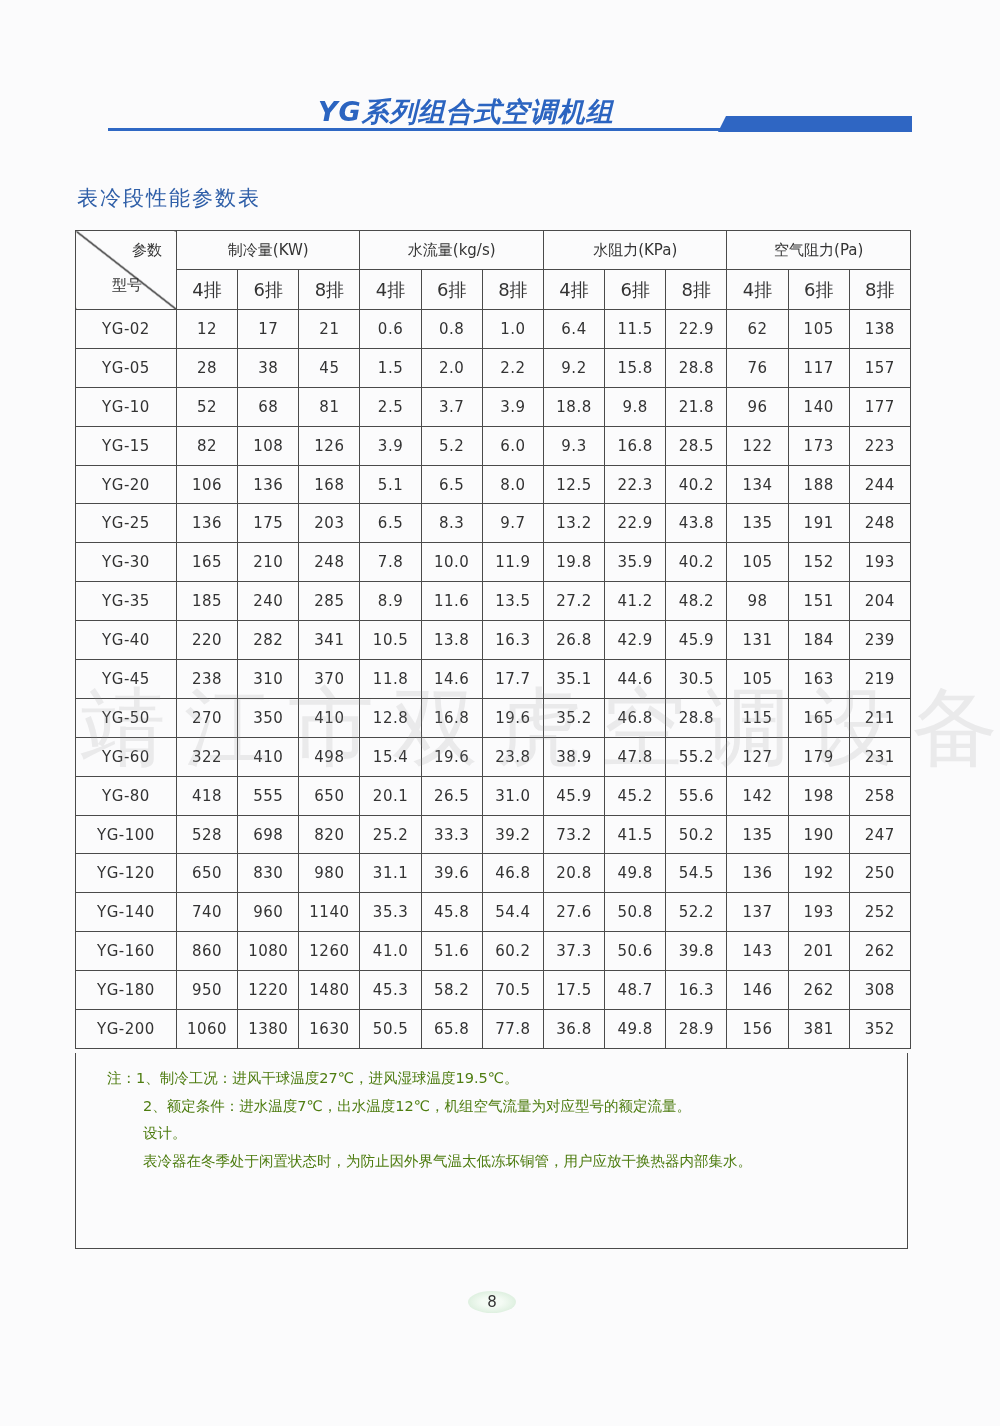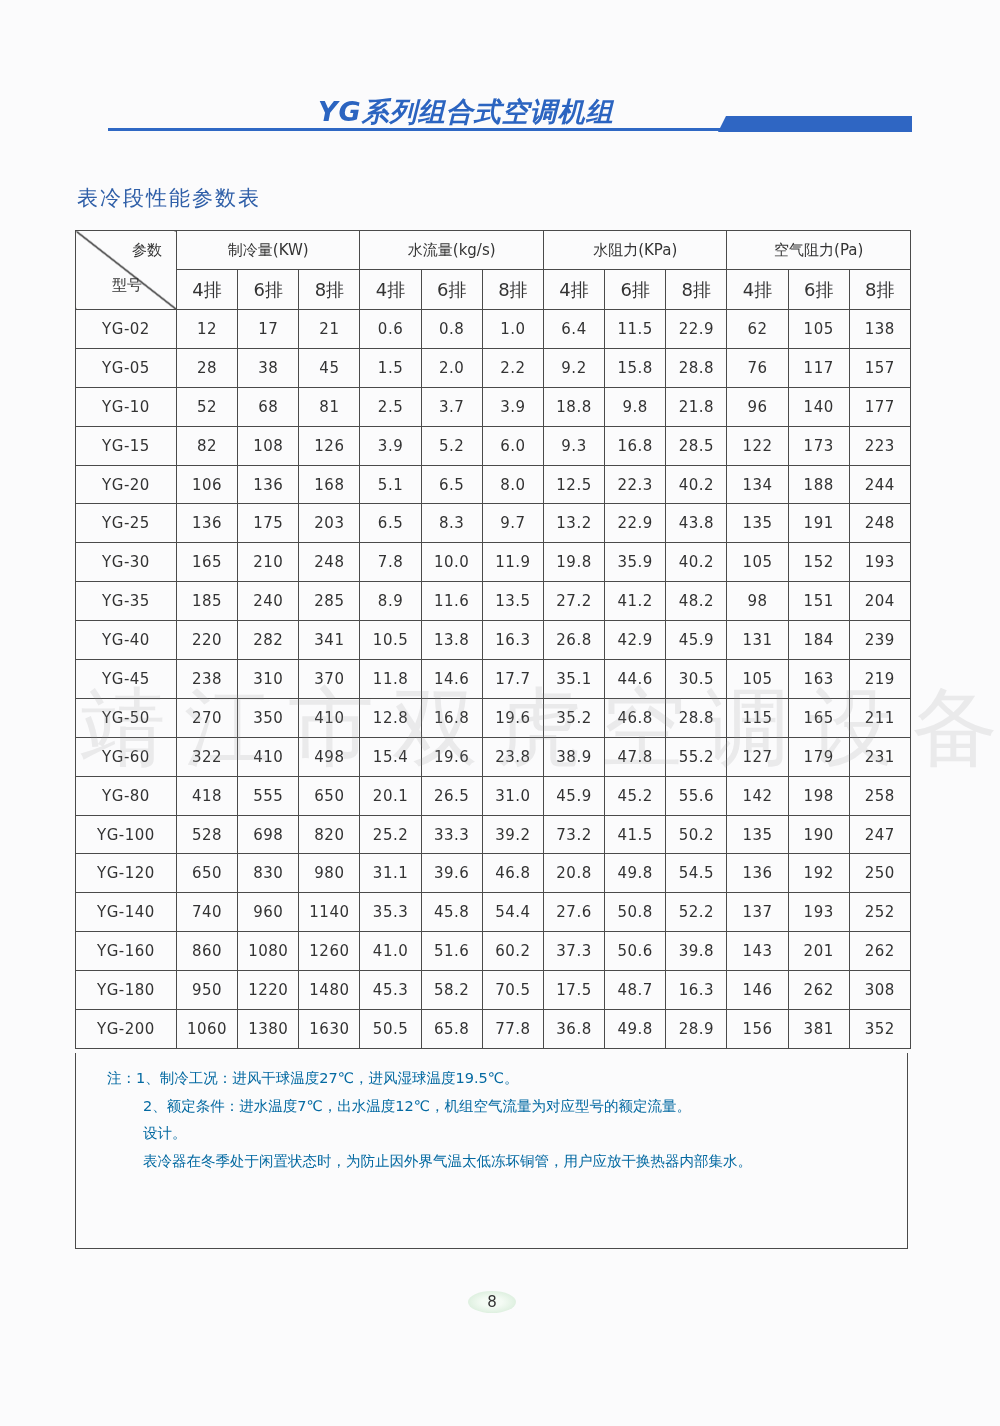--- a/index.html
+++ b/index.html
@@ -34,21 +34,21 @@
   table.params tbody td { height: 37.9px; letter-spacing: 0.5px; }
   .diag {
     position: relative;
     background: linear-gradient(to top right, transparent calc(50% - 1px), #333 calc(50% - 0.5px), #333 calc(50% + 0.5px), transparent calc(50% + 1px));
   }
   .diag-top { position: absolute; right: 14px; top: 10px; font-size: 15px; }
   .diag-bottom { position: absolute; left: 10px; bottom: 14px; font-size: 15px; margin-left: 26px; }
   .notes {
     position: absolute; left: 75px; top: 1053px; width: 833px; height: 196px;
     border: 1.5px solid #4a4a4a; border-top: none; box-sizing: border-box;
-    font-size: 14.5px; line-height: 27.5px; color: #0369a1; padding-top: 12px;
+    font-size: 14.5px; line-height: 27.5px; color: #4d7c0f; padding-top: 12px;
   }
   .note-line { padding-left: 67px; }
   .note-first { padding-left: 31px; }
   .note-cont { padding-left: 67px; }
   .watermark {
     position: absolute; left: 80px; top: 670px; font-size: 86px; color: rgba(150,150,150,0.16);
     letter-spacing: 18px; white-space: nowrap; pointer-events: none;
   }
   .page-number {
     position: absolute; left: 468px; top: 1291px; width: 48px; height: 22px; border-radius: 50%;

